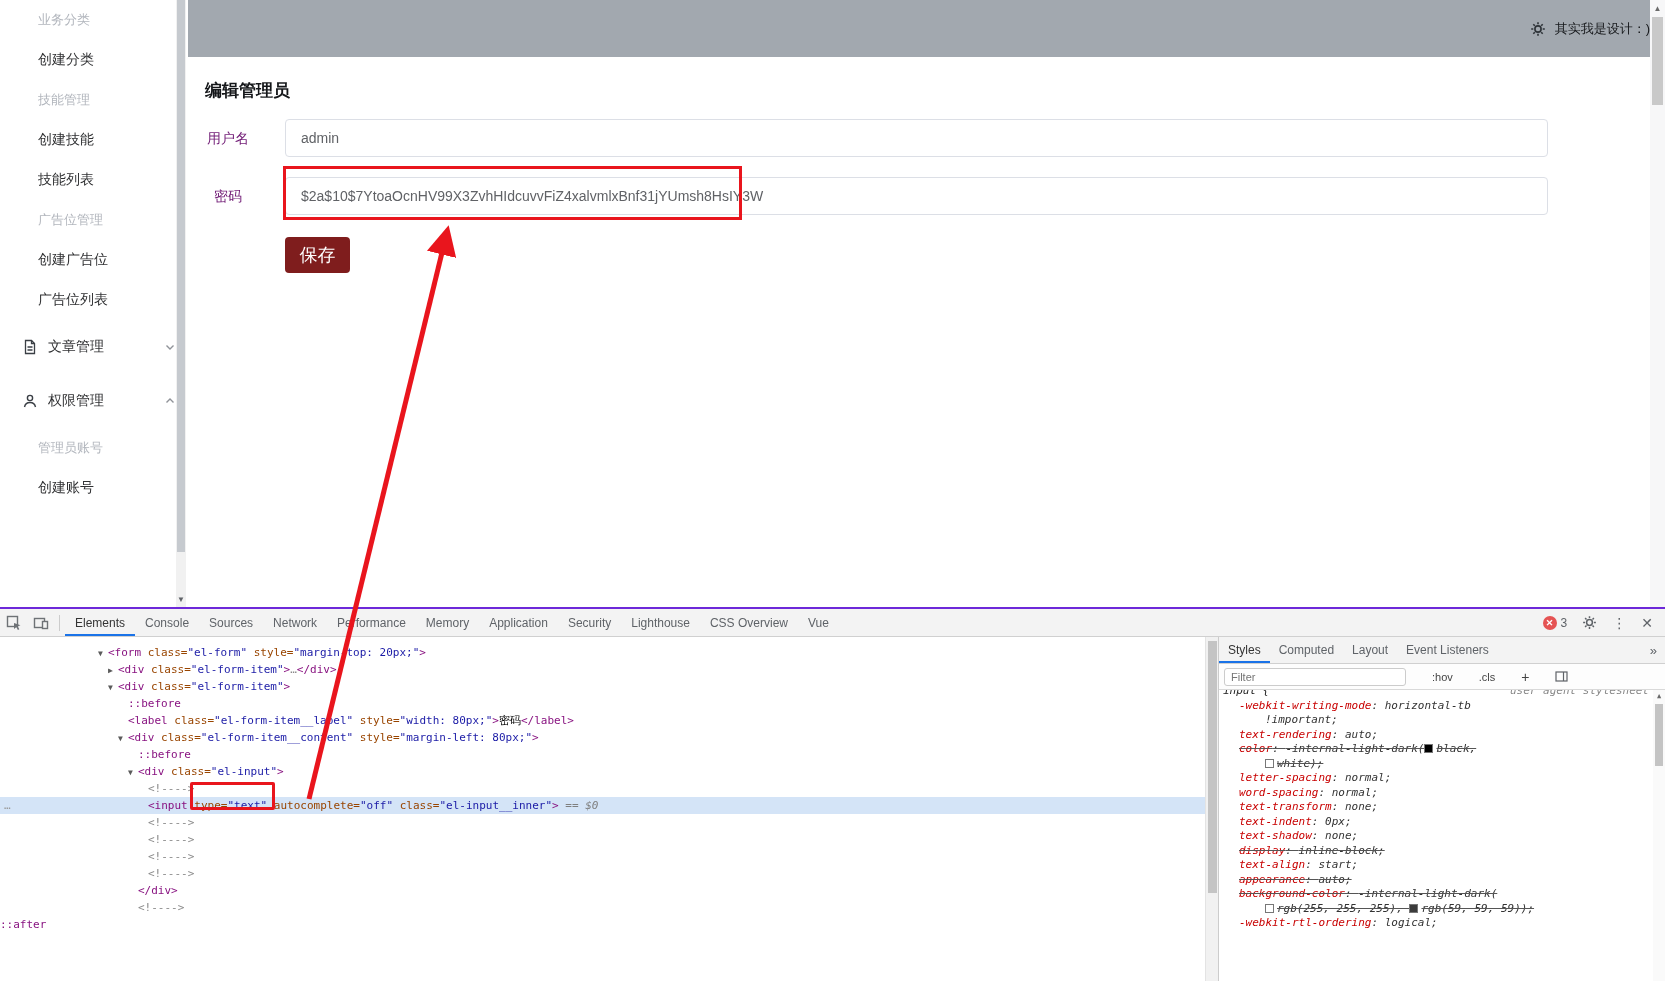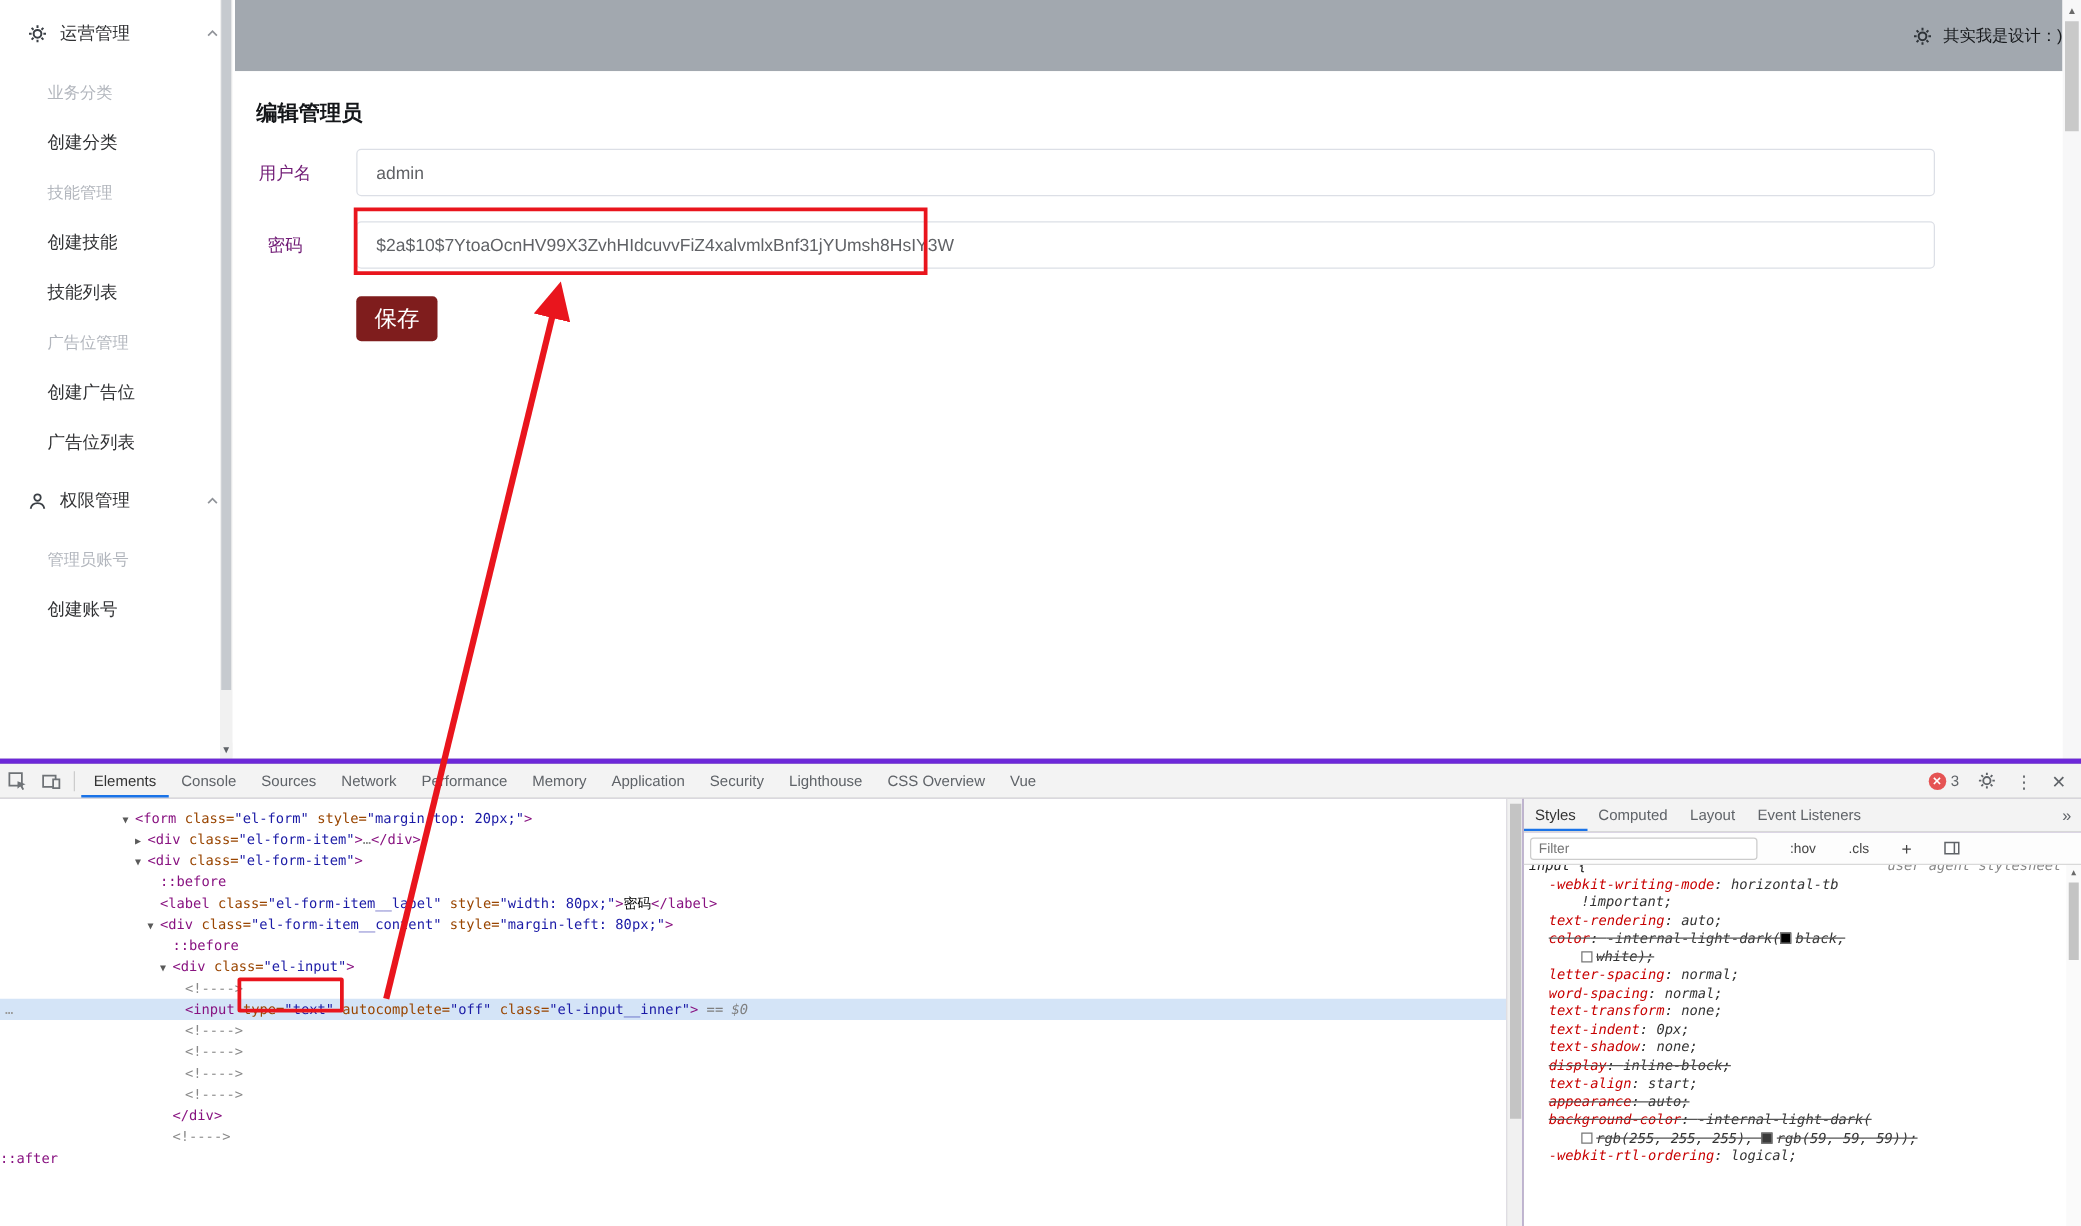--- a/index.html
+++ b/index.html
@@ -44,22 +44,22 @@
   .save-btn{position:absolute;left:97px;top:180px;width:65px;height:36px;background:#7f1d1d;color:#fff;
     border:none;border-radius:4px;font-size:18px;cursor:pointer;font-family:"Liberation Sans",sans-serif}
 
   
   .red-box{position:absolute;border:3px solid #e9151d;pointer-events:none;z-index:60}
   #pw-box{left:283px;top:166px;width:459px;height:54px}
   #type-box{left:190px;top:782px;width:85px;height:28px;border-radius:2px}
   #arrow-svg{position:absolute;left:0;top:0;pointer-events:none;z-index:59}
 
   
-  .devtools{position:absolute;left:0;top:607px;width:1665px;height:374px;background:#4c1d95;
-    border-top:4px solid #6d28d9;display:flex;flex-direction:column}
+  .devtools{position:absolute;left:0;top:607px;width:1665px;height:374px;background:#f0abfc;
+    border-top:2px solid #6d28d9;display:flex;flex-direction:column}
   .dt-tabbar{height:28px;background:#f3f3f3;border-bottom:1px solid #d0d0d0;display:flex;
     align-items:center;font-size:12px;color:#5f6368;flex:none}
   .dt-iconbtn{width:27px;height:100%;display:flex;align-items:center;justify-content:center;cursor:pointer}
   .dt-sep{width:1px;height:16px;background:#ccc;margin:0 5px}
   .dt-tab{padding:0 10px;height:100%;display:flex;align-items:center;cursor:pointer;white-space:nowrap}
   .dt-tab.active{color:#333;box-shadow:inset 0 -2px 0 #1a73e8}
   .dt-right{margin-left:auto;display:flex;align-items:center;gap:15px;padding-right:12px}
   .err-badge{display:flex;align-items:center;gap:4px;color:#5f6368;cursor:pointer}
   .err-circle{width:14px;height:14px;border-radius:50%;background:#e55353;color:#fff;font-size:9px;
     font-weight:bold;text-align:center;line-height:14px}
@@ -113,30 +113,20 @@
   .st-thumb{position:absolute;left:2px;top:14px;width:8px;height:62px;background:#c4c4c4}
 
   svg{display:block}
 </style>
 </head>
 <body>
 
 <div id="stage">
 
   <nav class="sidebar">
-    <div class="menu-header">
-      <svg width="16" height="16" viewBox="0 0 16 16" fill="none" stroke="#3a3f45" stroke-width="1.6">
-        <circle cx="8" cy="8" r="3.1"></circle>
-        <path d="M8 1.2v2.1M8 12.7v2.1M1.2 8h2.1M12.7 8h2.1M3.3 3.3l1.5 1.5M11.2 11.2l1.5 1.5M12.7 3.3l-1.5 1.5M4.8 11.2l-1.5 1.5"></path>
-      </svg>
-      <span class="mh-label">运营管理</span>
-      <svg width="12" height="12" viewBox="0 0 12 12" fill="none" stroke="#909399" stroke-width="1.4">
-          <path d="M2.5 7.5L6 4l3.5 3.5"></path>
-        </svg>
-    </div>
     <div class="group-title">
         <span>业务分类</span>
       </div>
     <div class="menu-item">
         <span>创建分类</span>
       </div>
     <div class="group-title">
         <span>技能管理</span>
       </div>
     <div class="menu-item">
@@ -147,20 +137,31 @@
       </div>
     <div class="group-title">
         <span>广告位管理</span>
       </div>
     <div class="menu-item">
         <span>创建广告位</span>
       </div>
     <div class="menu-item">
         <span>广告位列表</span>
       </div>
+    <div class="menu-header">
+      <svg width="16" height="16" viewBox="0 0 16 16" fill="none" stroke="#3a3f45" stroke-width="1.3">
+        <path d="M3.5 1.5h6l3 3v10h-9z"></path>
+          <path d="M9.5 1.5v3h3"></path>
+          <path d="M5.5 8h5M5.5 11h5"></path>
+      </svg>
+      <span class="mh-label">文章管理</span>
+      <svg width="12" height="12" viewBox="0 0 12 12" fill="none" stroke="#909399" stroke-width="1.4">
+          <path d="M2.5 4.5L6 8l3.5-3.5"></path>
+        </svg>
+    </div>
     <div class="menu-header">
       <svg width="16" height="16" viewBox="0 0 16 16" fill="none" stroke="#3a3f45" stroke-width="1.4">
         <circle cx="8" cy="5" r="2.6"></circle>
           <path d="M2.5 14c.6-3 2.8-4.5 5.5-4.5s4.9 1.5 5.5 4.5"></path>
       </svg>
       <span class="mh-label">权限管理</span>
       <svg width="12" height="12" viewBox="0 0 12 12" fill="none" stroke="#909399" stroke-width="1.4">
           <path d="M2.5 7.5L6 4l3.5 3.5"></path>
         </svg>
     </div>

